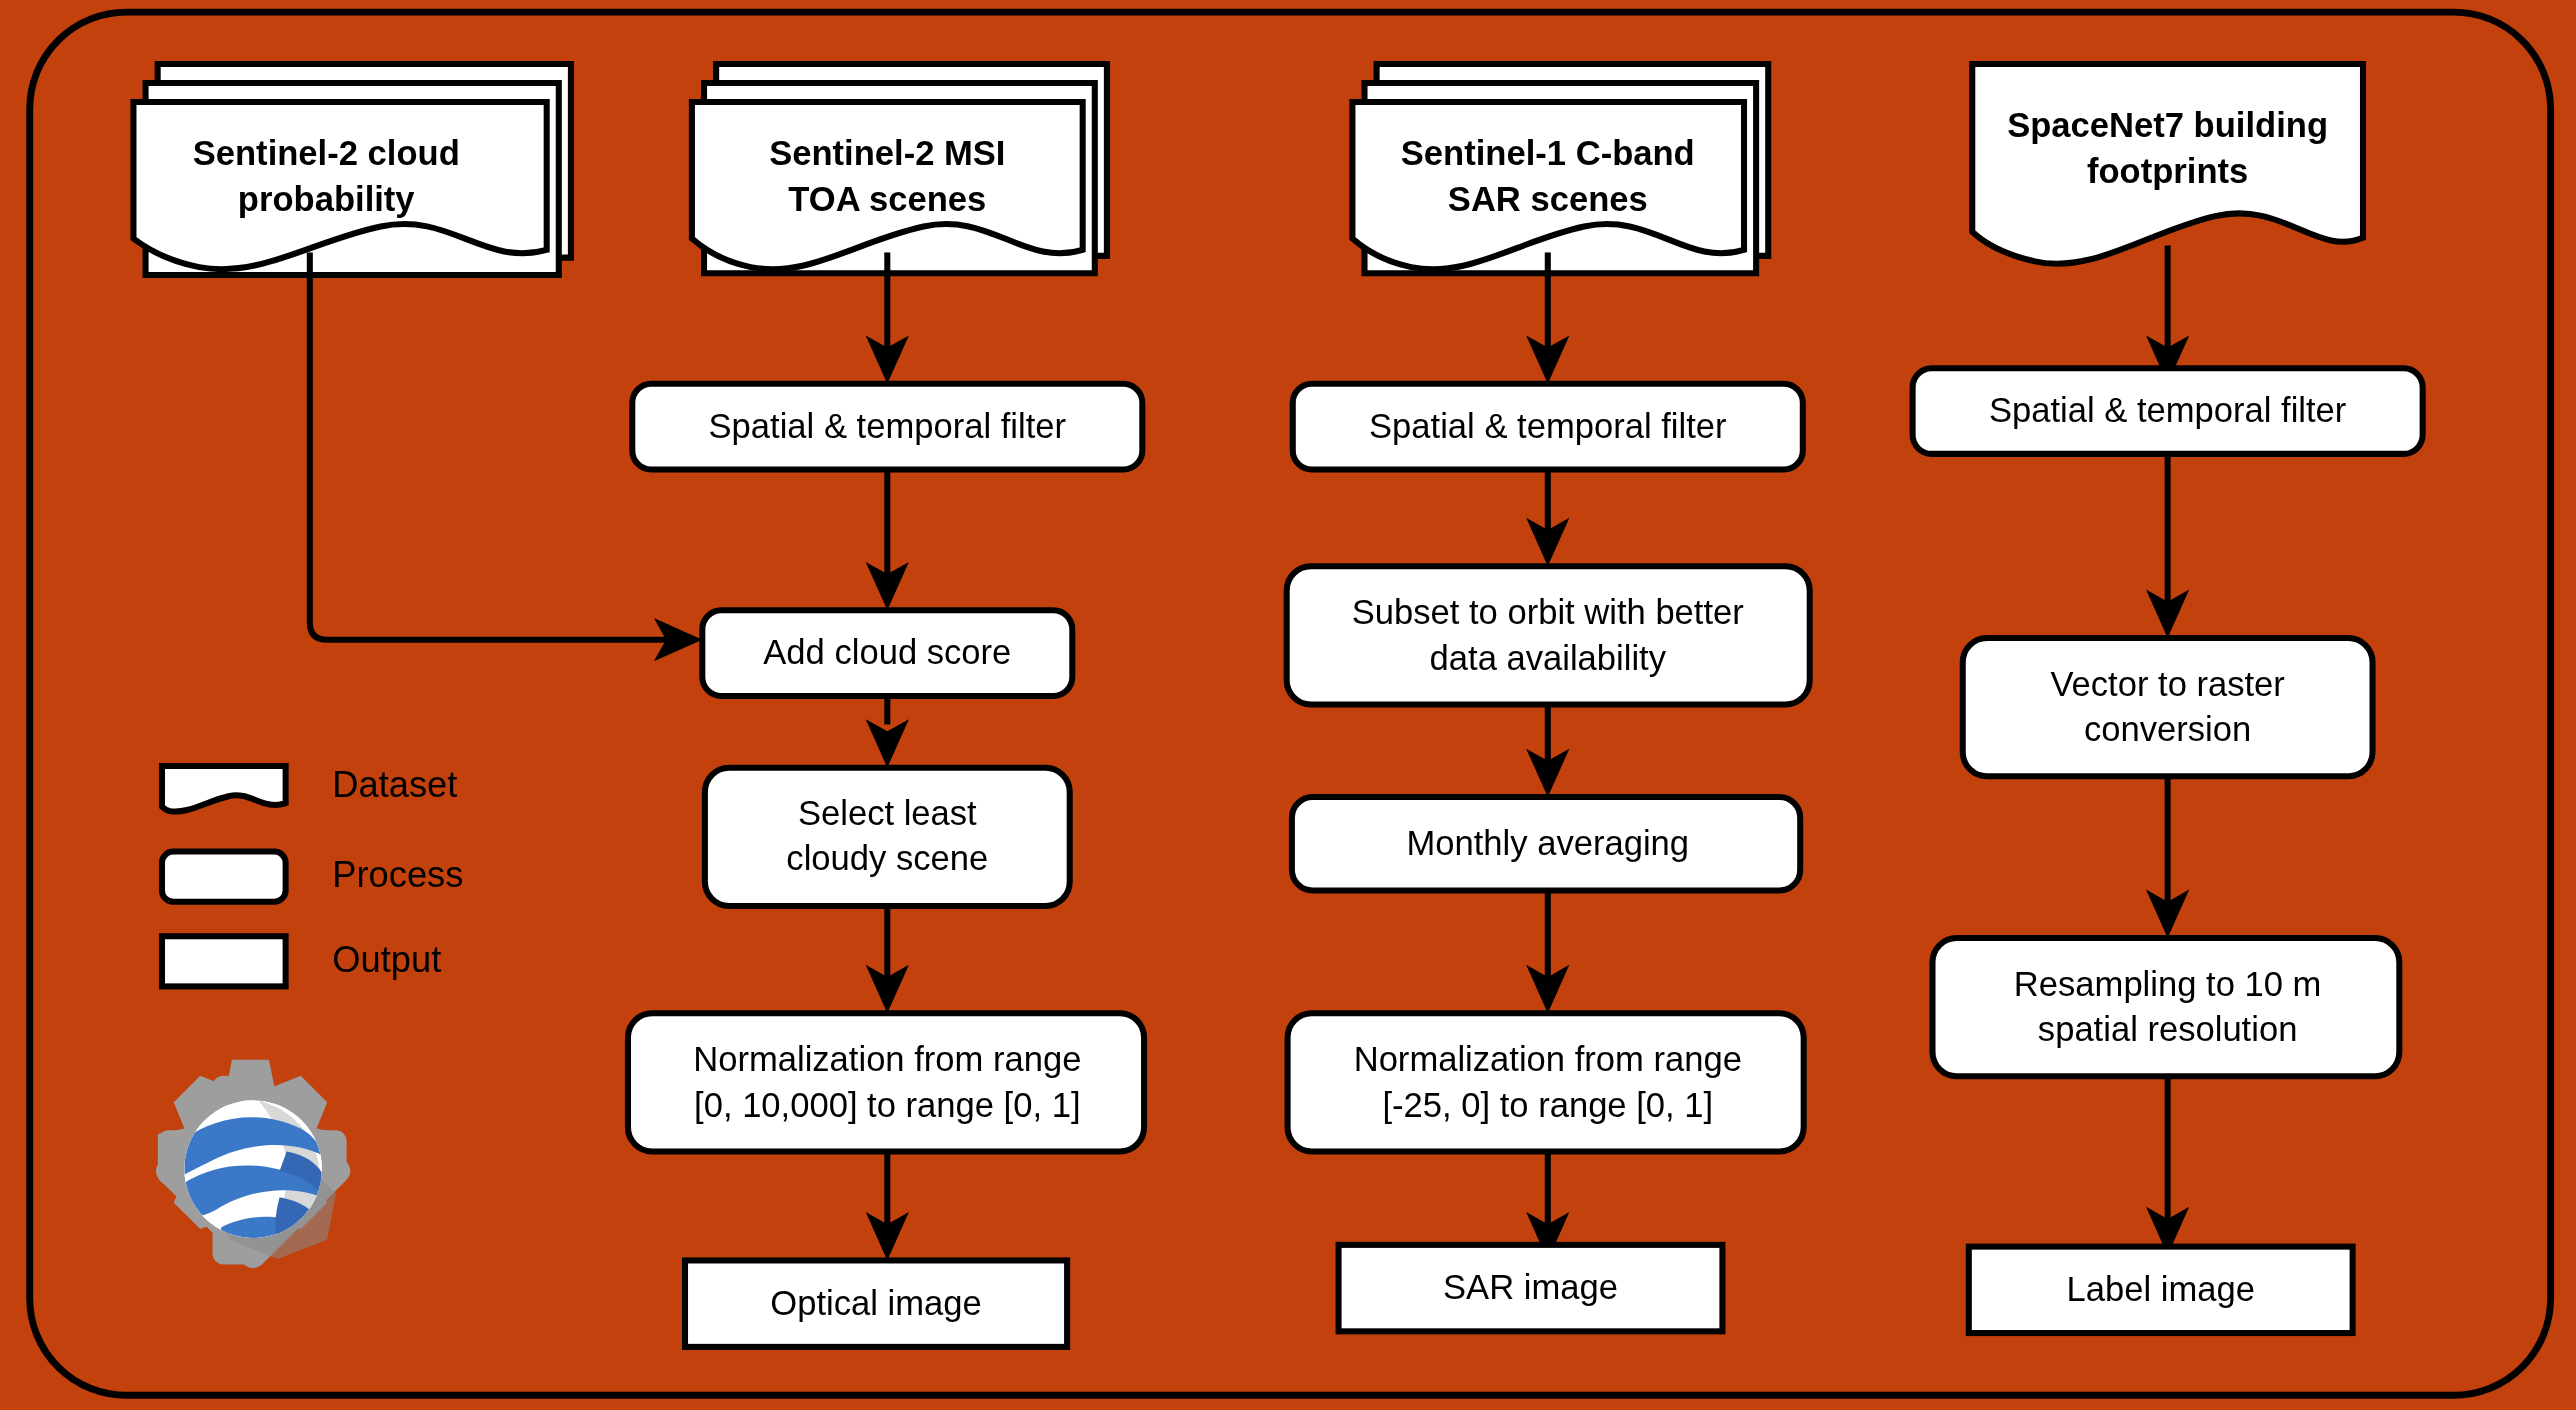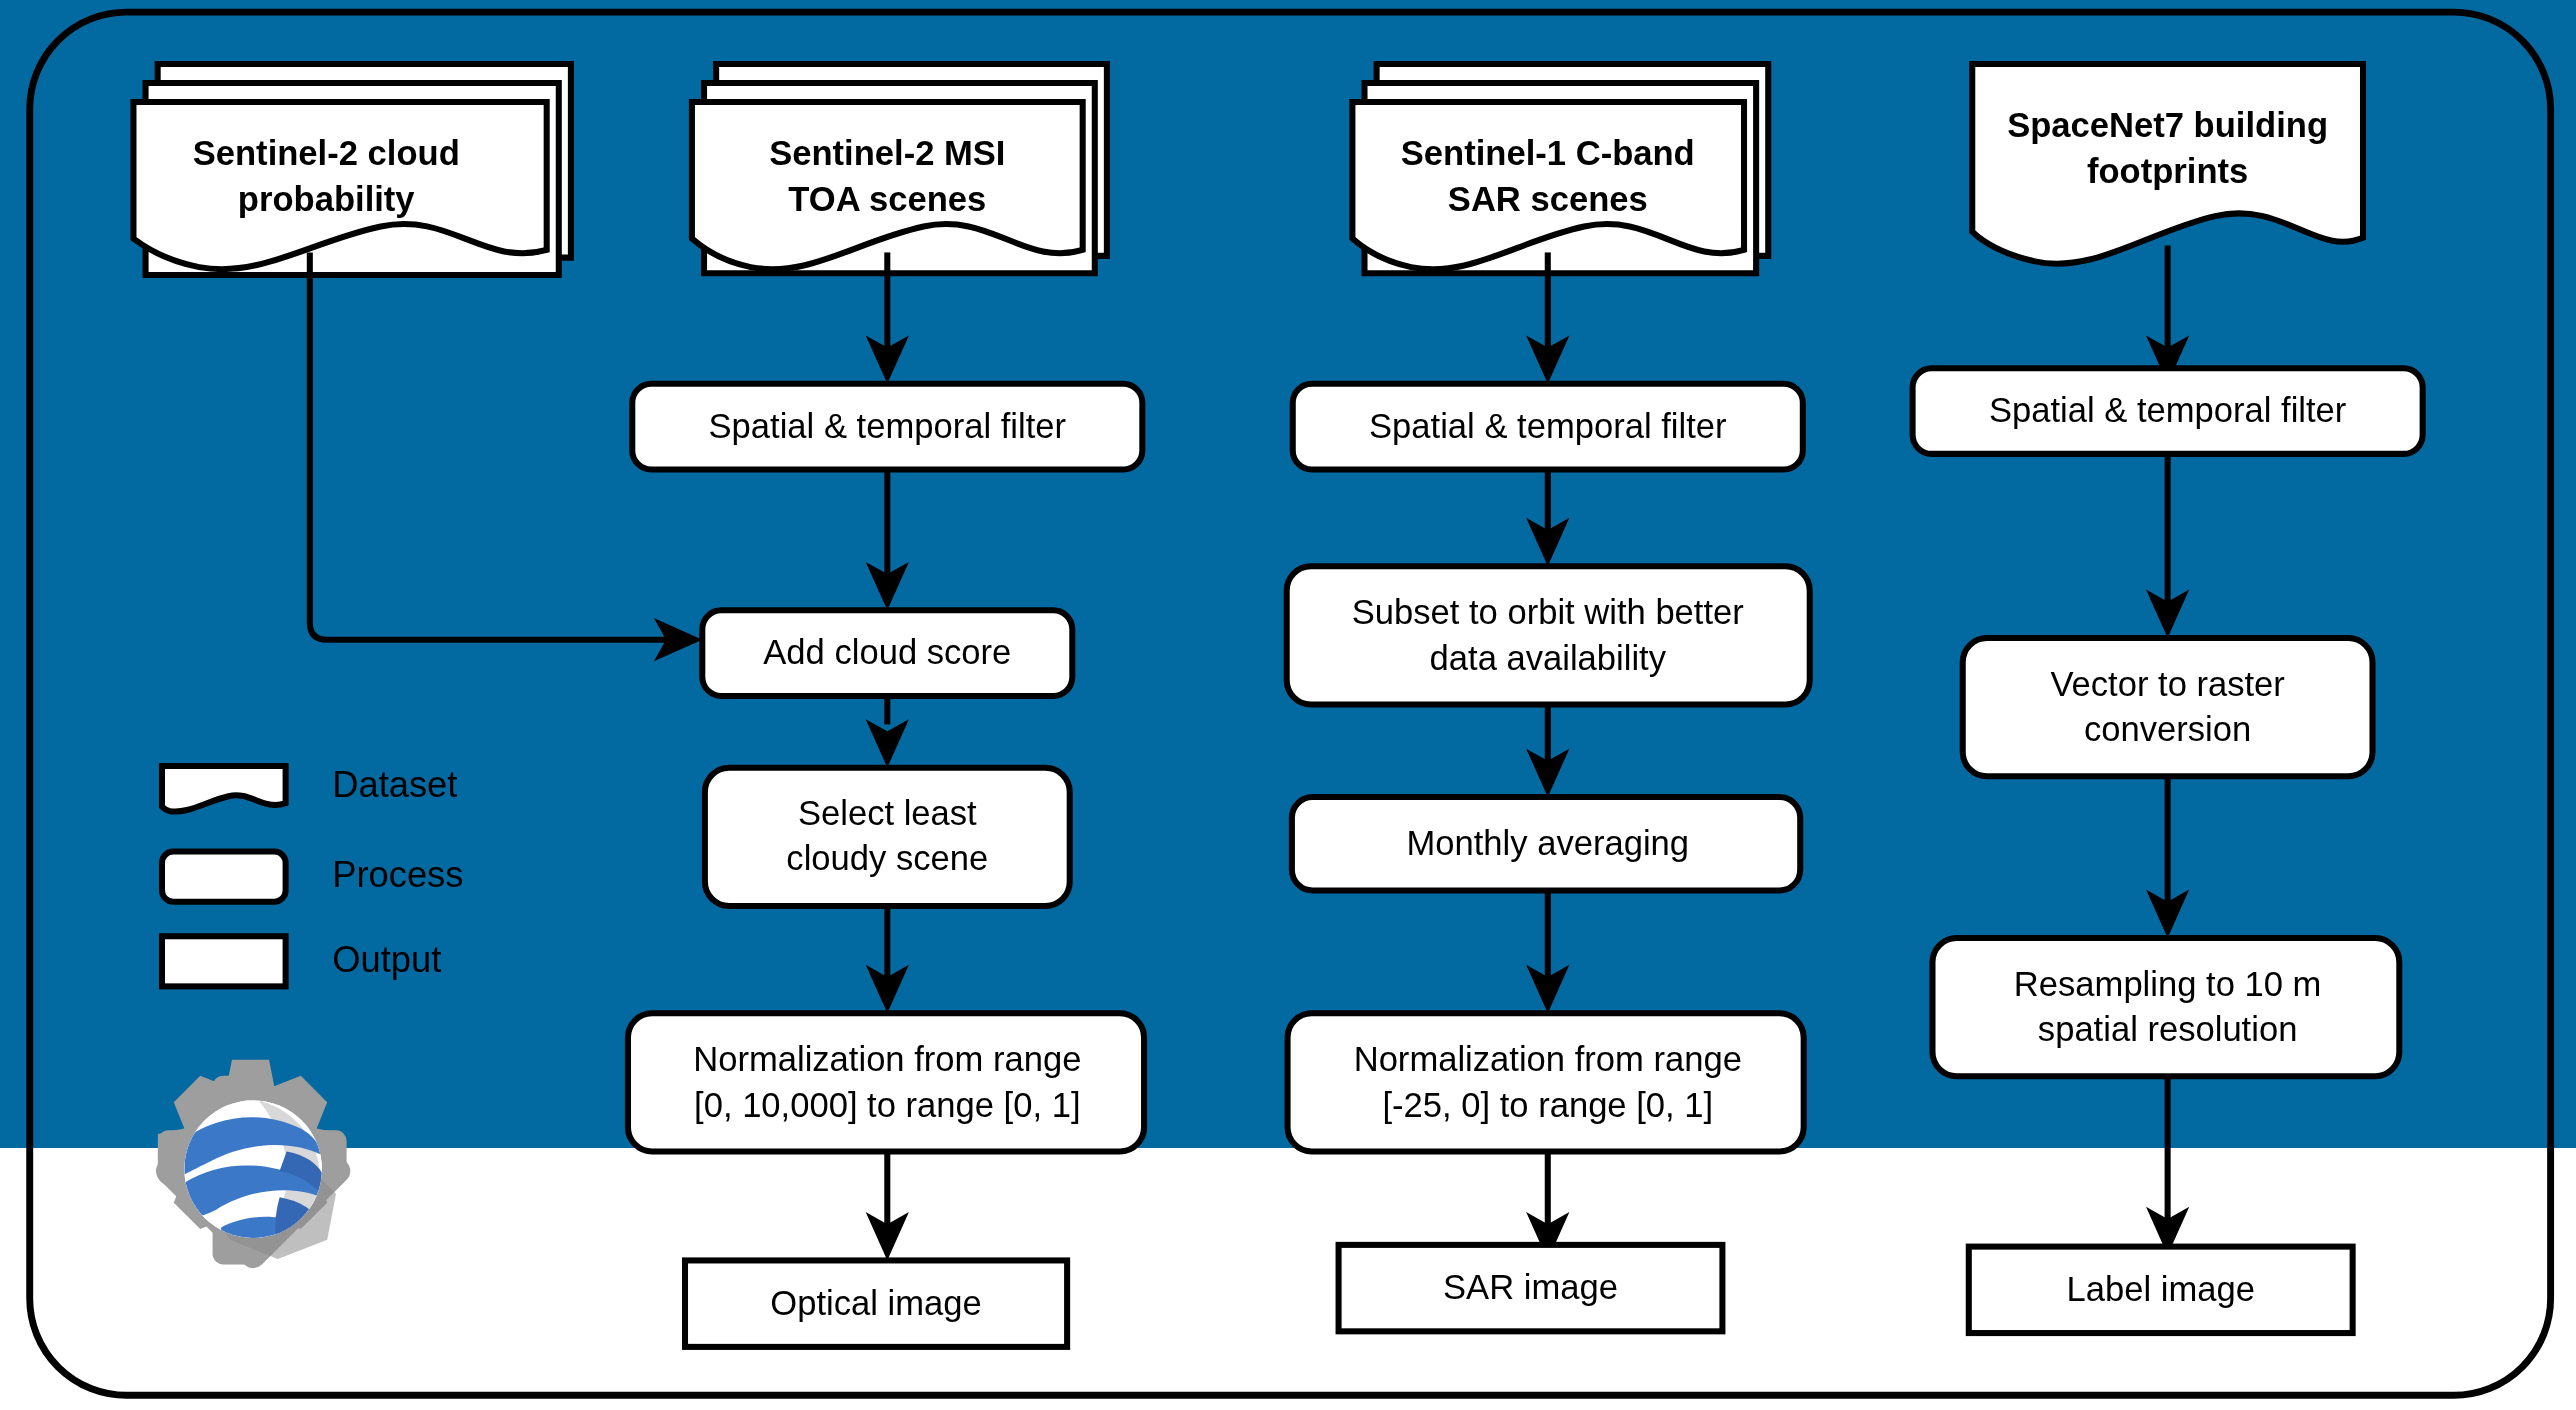--- a/index.html
+++ b/index.html
@@ -9,22 +9,22 @@
   }
   body {
     width: 2576px;
     height: 1410px;
     font-family: "Liberation Sans", sans-serif;
     overflow: hidden;
   }
   #stage {
     position: relative;
     width: 2576px;
-    height: 1148px;
-    background: #0369a1;
+    height: 1410px;
+    background: #c2410c;
   }
   svg#flow {
     position: absolute;
     left: 0;
     top: 0;
     width: 2576px;
     height: 1410px;
   }
   .shape {
     fill: #ffffff;

